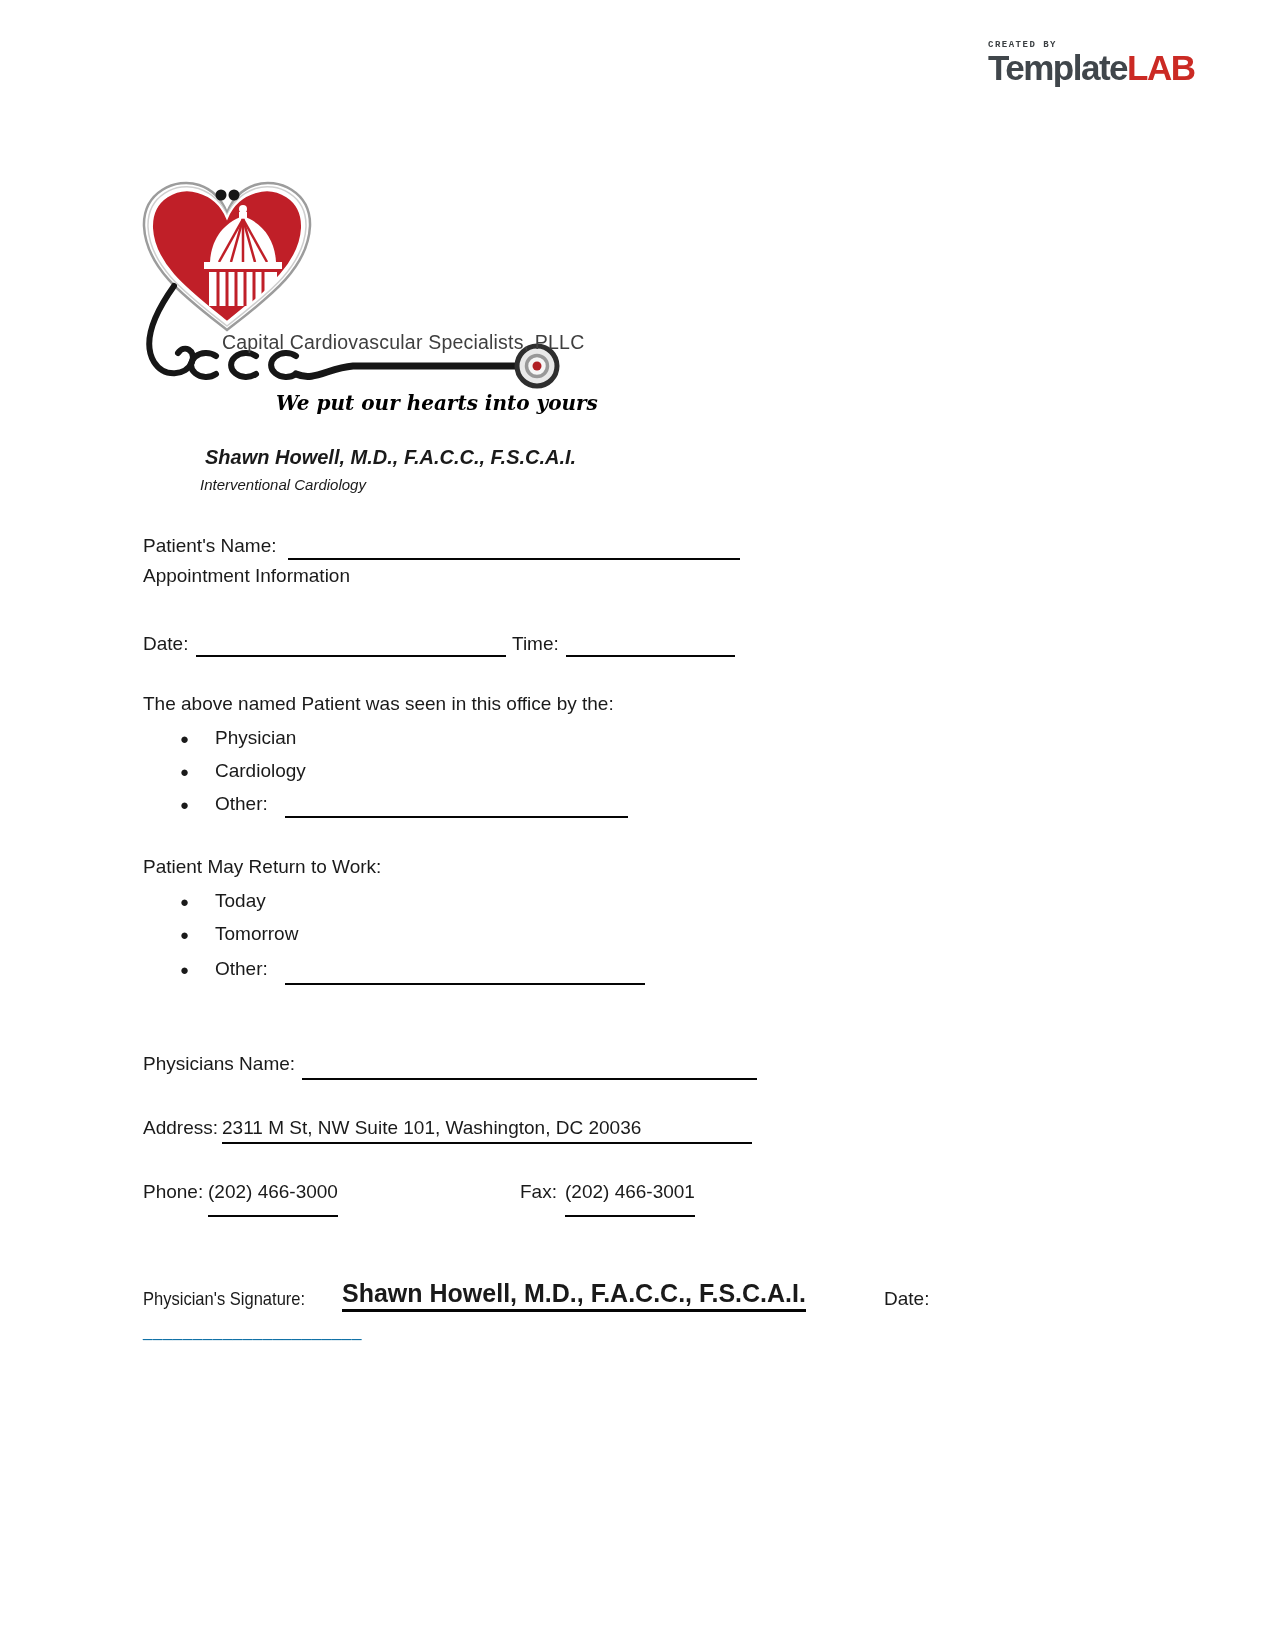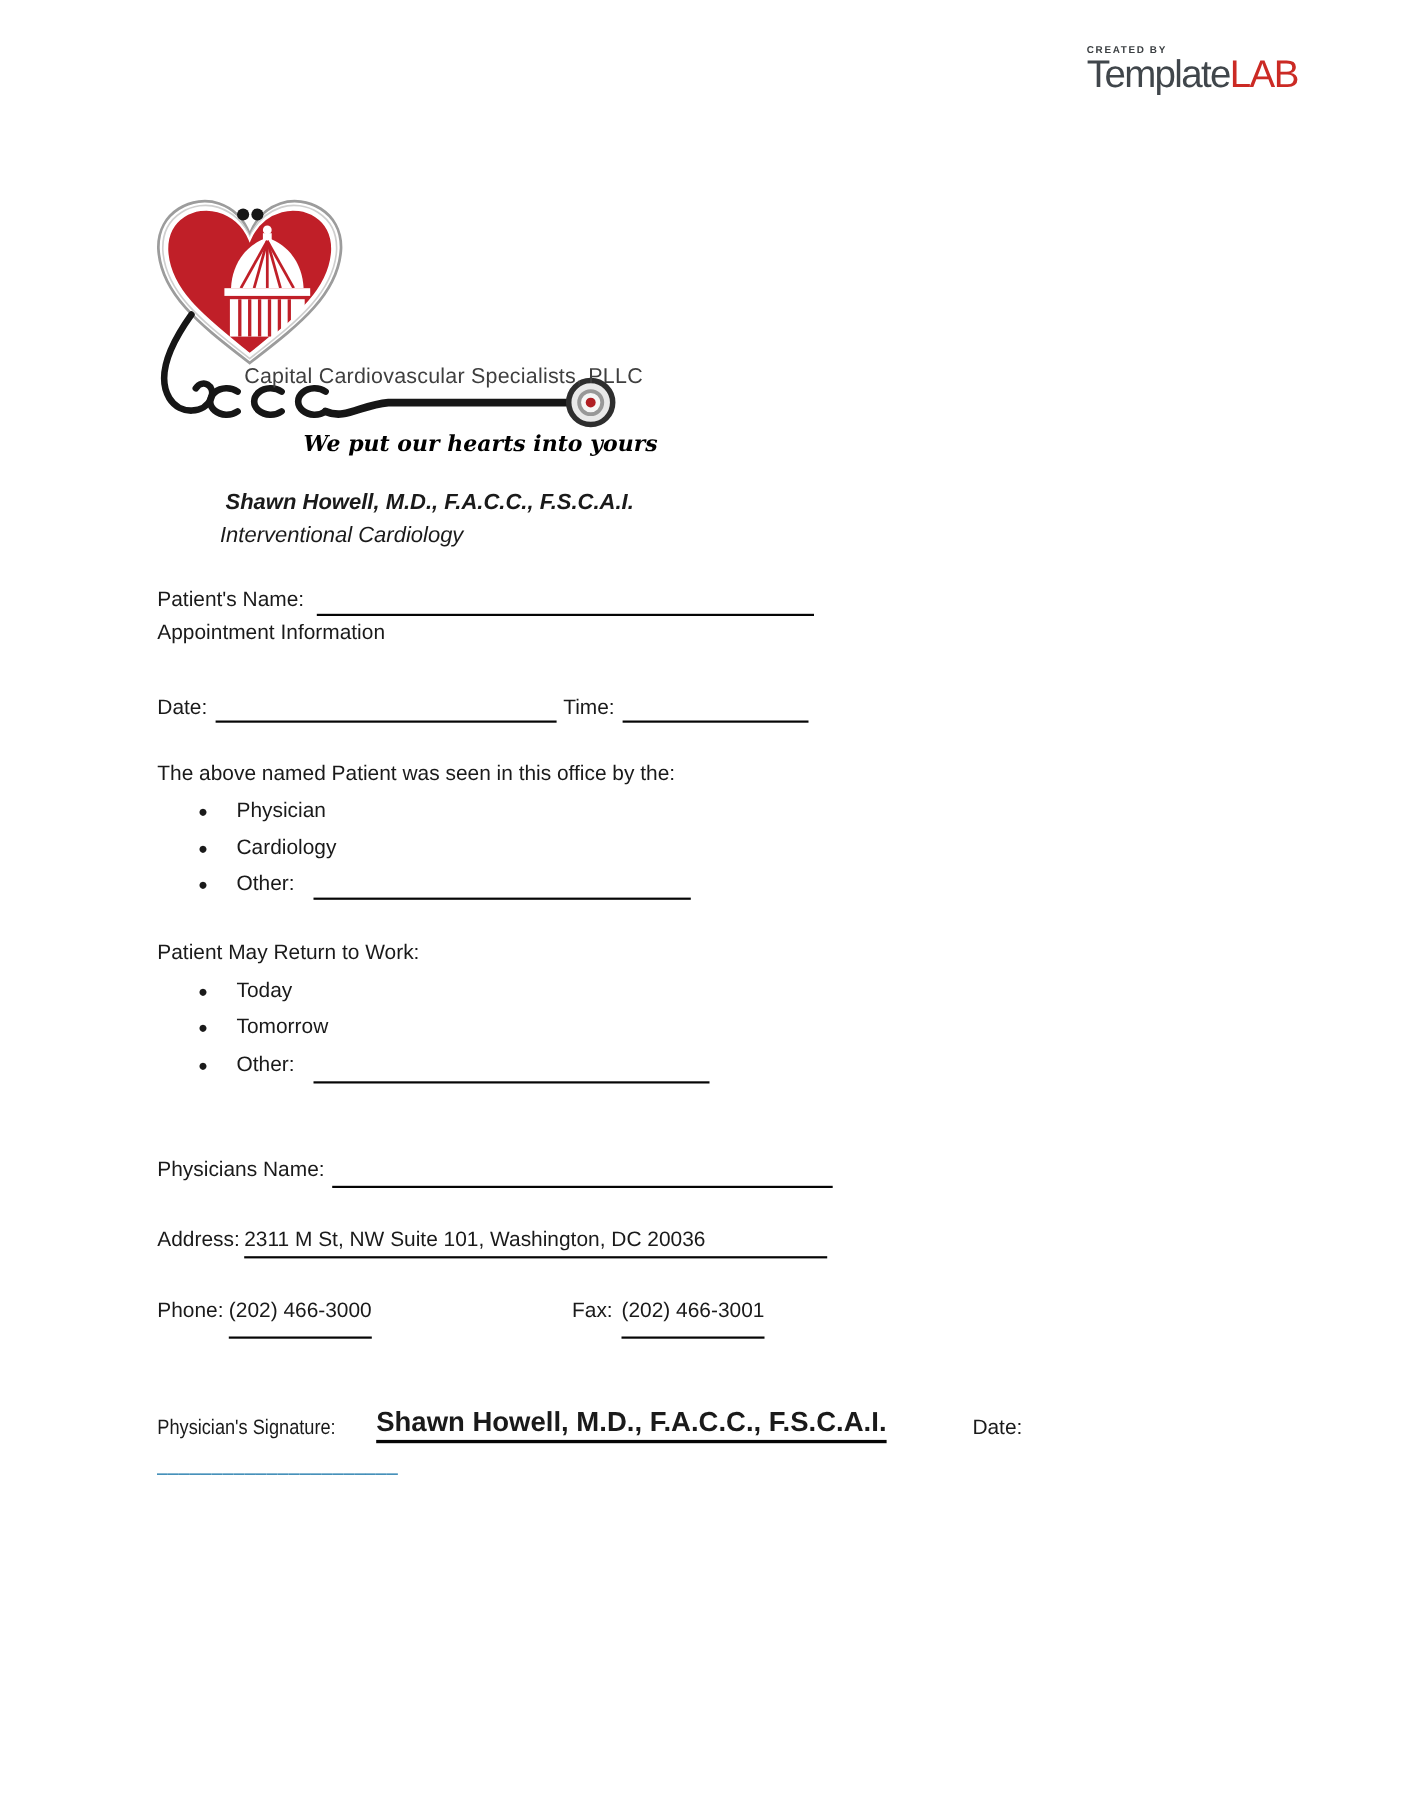--- a/index.html
+++ b/index.html
@@ -10,29 +10,29 @@
     font-family:"Liberation Sans", sans-serif;
     color:#1a1a1a;
     overflow:hidden;
   }
   .abs{position:absolute;}
   .lbl{font-size:19px;color:#1a1a1a;white-space:nowrap;}
   .fill-line{position:absolute;height:0;border-top:2.5px solid #050505;}
   .uval{border-bottom:2.5px solid #050505;padding-bottom:12px;white-space:nowrap;}
   .bullet{font-size:15px;line-height:23px;}
   
-  .tl-createdby{font-size:9px;font-weight:bold;letter-spacing:1.5px;color:#3c4043;}
-  .tl-brand{font-size:35px;font-weight:normal;letter-spacing:-1.5px;line-height:36px;}
+  .tl-createdby{font-size:9px;font-weight:bold;letter-spacing:1.5px;color:#3c4043;font-family:Liberation Mono, monospace;}
+  .tl-brand{font-size:35px;font-weight:bold;letter-spacing:-1.5px;line-height:36px;}
   .tl-template{color:#40464b;}
   .tl-lab{color:#cb2a24;}
   
   .org-name{font-size:19.5px;color:#3f3f3f;letter-spacing:.2px;}
   .tagline{font-family:"DejaVu Serif", serif;font-style:italic;font-weight:bold;font-size:20px;}
   .md-name{font-size:20px;font-weight:bold;font-style:italic;}
-  .md-spec{font-size:20px;font-style:italic;text-align:right;}
+  .md-spec{font-size:15px;font-style:italic;text-align:right;}
   .sig-label{display:inline-block;transform:scaleX(.87);transform-origin:left center;font-size:19px;}
   .sig-name{font-size:25px;font-weight:bold;border-bottom:3px solid #050505;padding-bottom:1px;white-space:nowrap;}
   .dashes{font-size:17px;letter-spacing:.5px;color:#0369a1;}
 </style>
 </head>
 <body>
 
 <div id="page">
 
   <div class="abs" style="left:988px;top:40px;">

